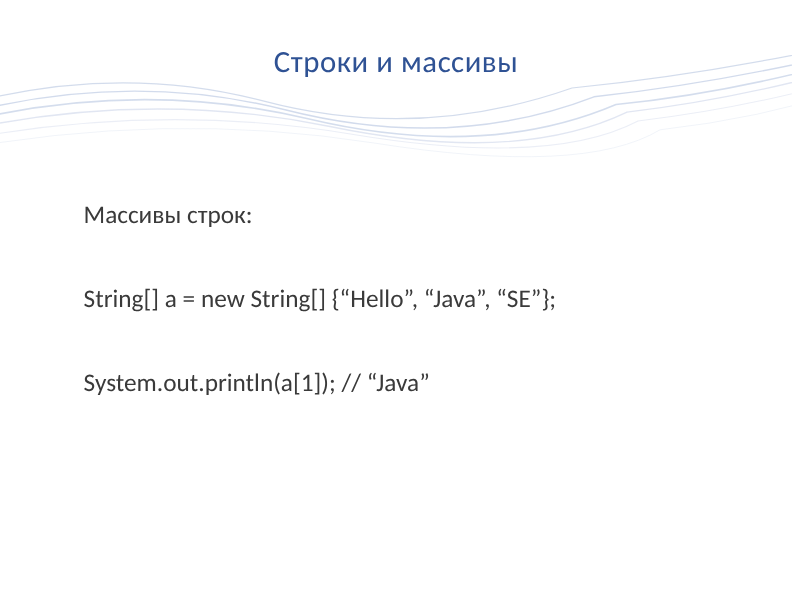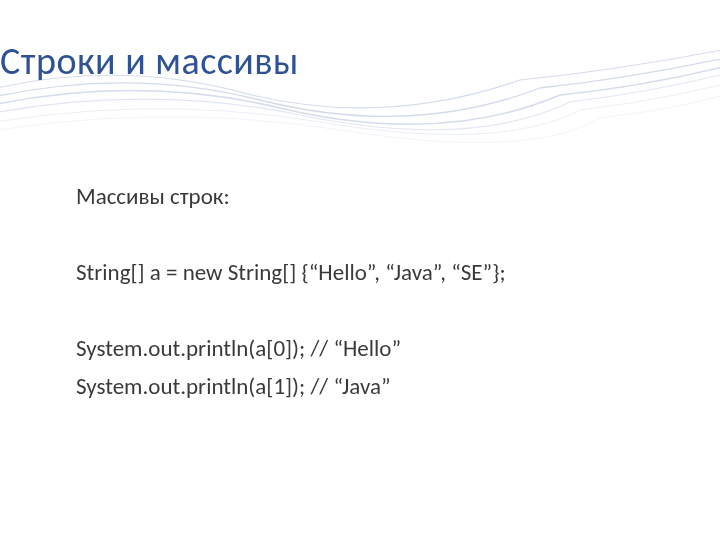--- a/index.html
+++ b/index.html
@@ -21,22 +21,22 @@
       left: 0;
       width: 100%;
       height: 170px;
       pointer-events: none;
     }
     .title {
       position: absolute;
       top: 38px;
       left: 0;
       width: 100%;
-      text-align: left;
-      font-size: 38px;
+      text-align: center;
+      font-size: 28px;
       font-weight: 400;
       color: #2f5294;
       letter-spacing: 0.5px;
     }
     .content {
       position: absolute;
       top: 178px;
       left: 36px;
       right: 36px;
     }
@@ -65,15 +65,14 @@
   </svg>
 </div>
 
 <h1 class="title">Строки и массивы</h1>
 
 <div class="content">
   <p>Массивы строк:</p>
   <div class="spacer"></div>
   <p>String[] a = new String[] {“Hello”, “Java”, “SE”};</p>
   <div class="spacer"></div>
-  <p>System.out.println(a[0]); // “Hello”</p>
   <p>System.out.println(a[1]); // “Java”</p>
 </div>
 
 </body></html>

